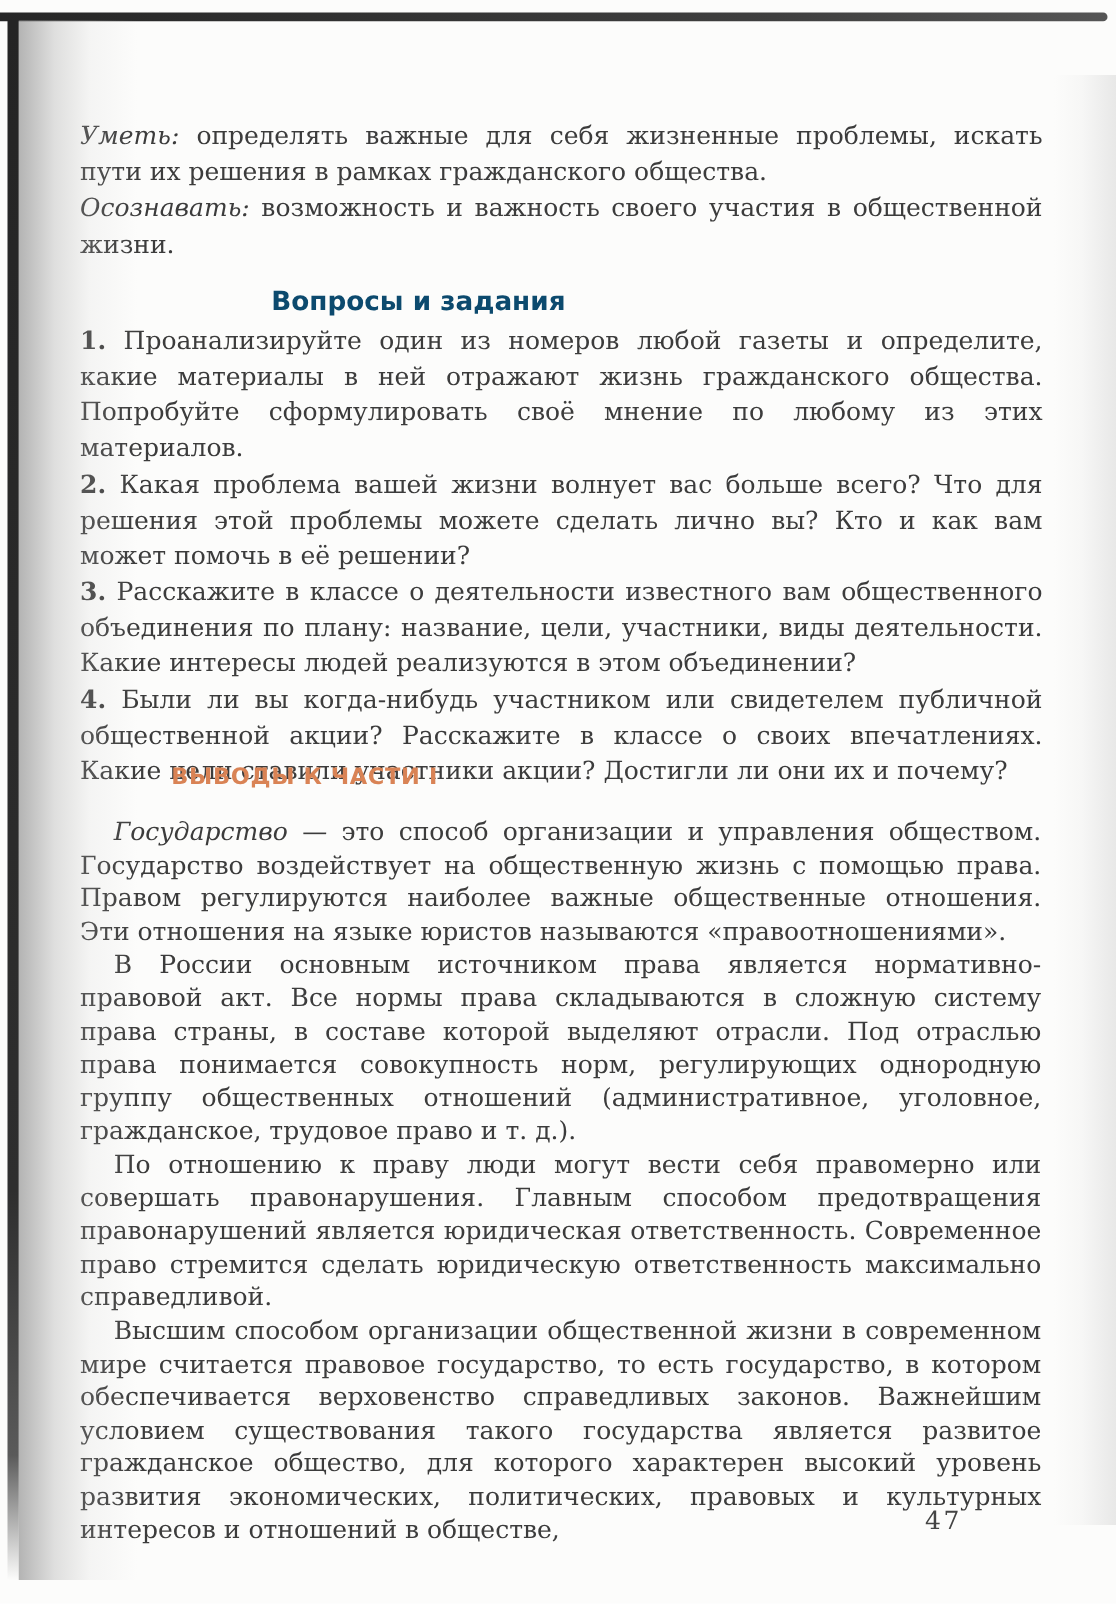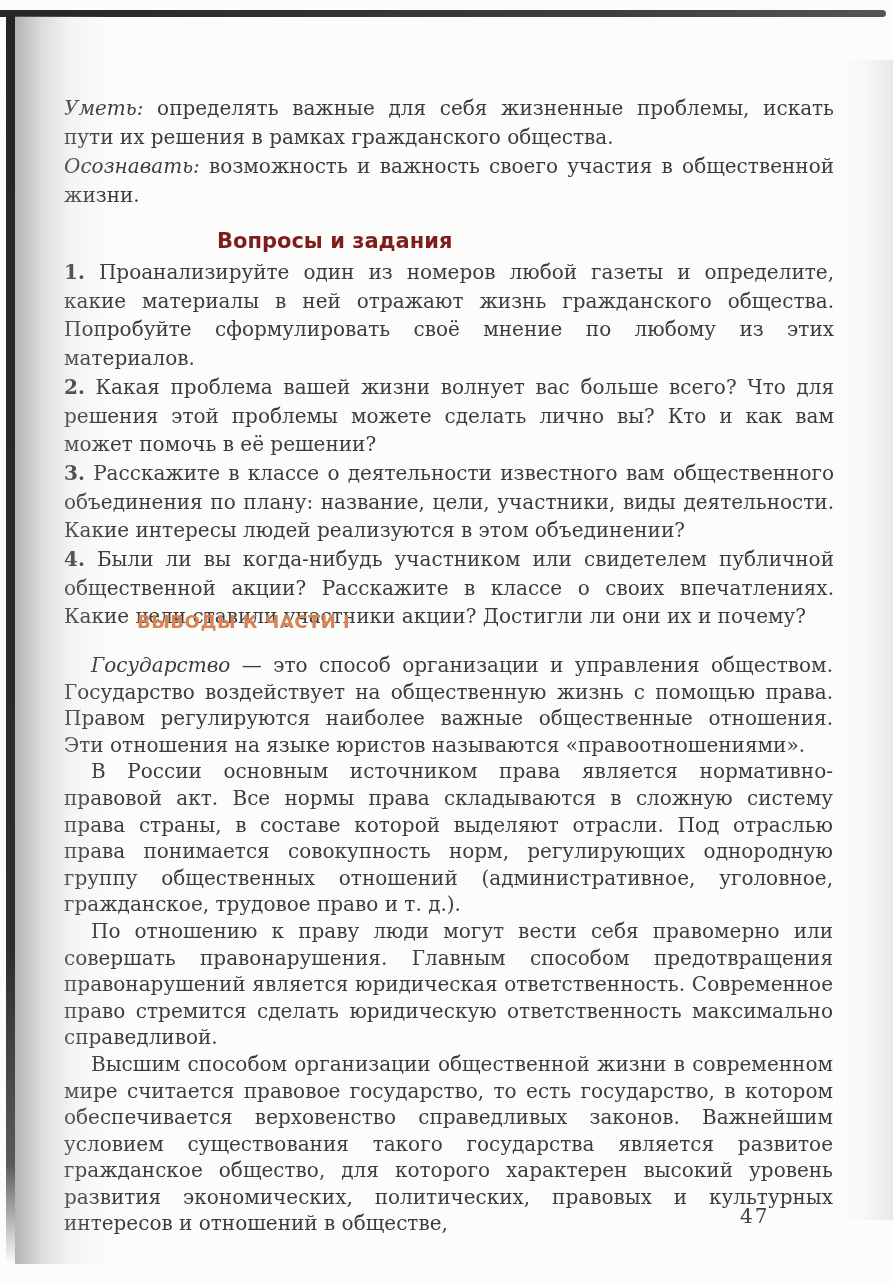--- a/index.html
+++ b/index.html
@@ -65,21 +65,21 @@
   }
   .intro-section p { margin: 0; }
   .lead-italic { font-style: italic; }
 
   .questions-heading {
     position: absolute;
     left: 217px; top: 229px;
     font-family: "DejaVu Sans", sans-serif;
     font-weight: 700;
     font-size: 21px;
-    color: #7f1d1d;
+    color: #0c4a6e;
     text-align: center;
   }
   .questions-section {
     position: absolute;
     left: 64px; top: 258px;
     width: 770px;
     font-size: 20px;
     line-height: 28.7px;
     text-align: justify;
   }

